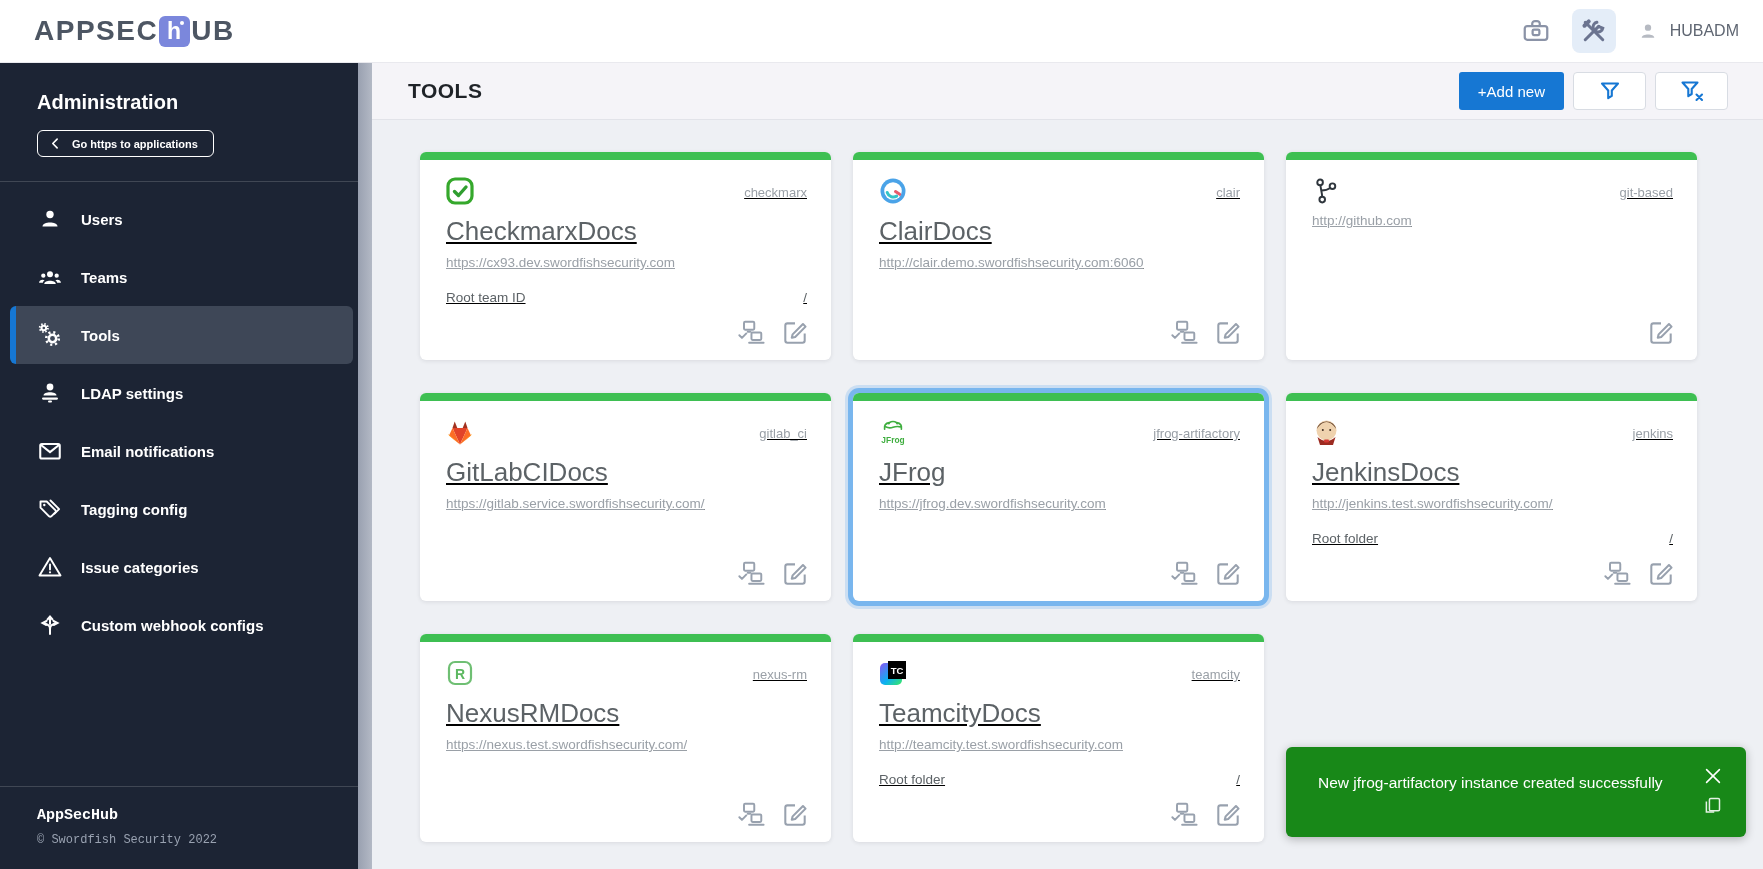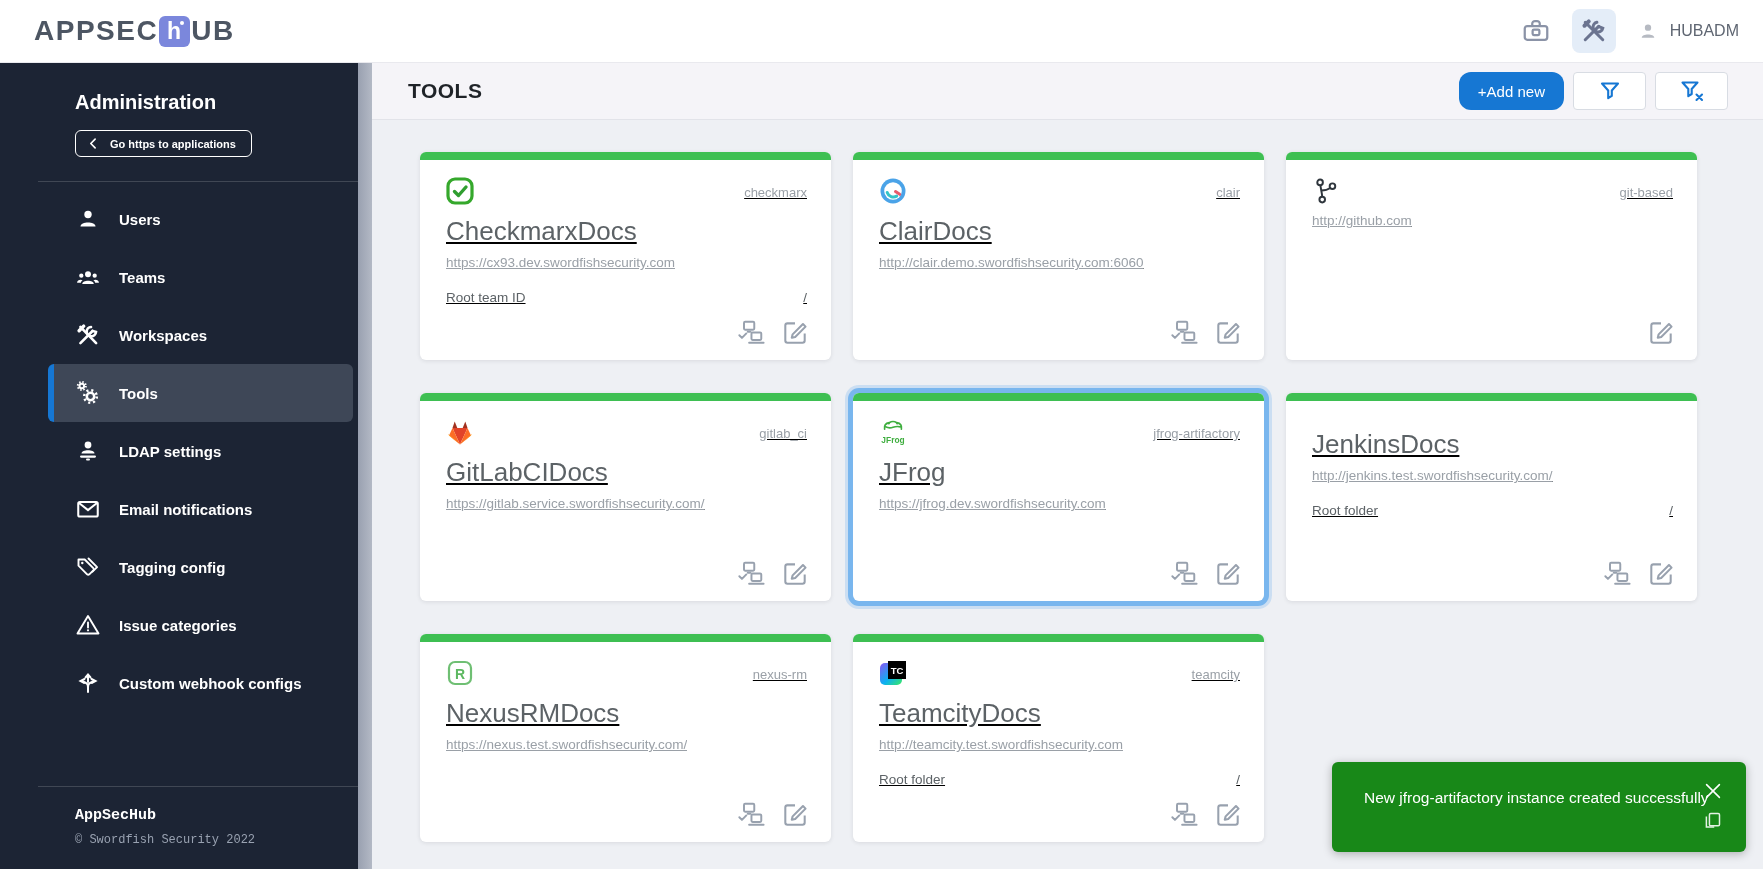--- a/index.html
+++ b/index.html
@@ -10,59 +10,59 @@
   .logo { display:flex; align-items:center; font-weight:bold; font-size:28px; letter-spacing:1.5px; color:#4d5663; }
   .logo-accent { display:inline-flex; align-items:center; justify-content:center; width:31px; height:31px; background:#7b87dc; border-radius:6px; color:#fff; font-size:23px; margin:0 1px; position:relative; }
   .logo-accent::after { content:""; position:absolute; top:5px; right:6px; width:4px; height:4px; background:#fff; border-radius:50%; }
   .header-right { display:flex; align-items:center; gap:14px; }
   .hbtn { width:44px; height:44px; border-radius:8px; display:flex; align-items:center; justify-content:center; color:#8b93a7; cursor:pointer; }
   .hbtn.active { background:#e4edf8; color:#6b7490; }
   .user-chip { display:flex; align-items:center; gap:12px; color:#5f6672; font-size:16px; margin-left:8px; }
   .user-chip .ic { color:#b6bac2; }
 
   
-  .sidebar { position:absolute; top:63px; left:0; width:358px; height:806px; background:#1c2434; color:#fff; display:flex; flex-direction:column;padding-left:38px; }
+  .sidebar { position:absolute; top:63px; left:0; width:358px; height:806px; background:#1c2434; color:#fff; display:flex; flex-direction:column; }
   .scrollstrip { position:absolute; top:63px; left:358px; width:14px; height:806px; background:linear-gradient(to right,#99a0b0,#b3b9c5); }
   .sb-title { margin:28px 0 0 37px; font-size:20px; font-weight:bold; }
   .back-btn { margin:16px 0 0 37px; display:inline-flex; align-items:center; gap:10px; border:1px solid #fff; border-radius:6px; padding:6px 15px 6px 11px; font-size:11px; font-weight:bold; color:#fff; cursor:pointer; width:max-content; background:transparent; }
   .sb-divider { border-top:1px solid rgba(255,255,255,.16); margin-top:24px; }
   .nav { margin-top:8px; flex:1 1 auto; }
   .nav-item { height:58px; display:flex; align-items:center; margin:0 5px 0 10px; padding-left:27px; cursor:pointer; border-radius:6px; }
   .nav-item .ic { width:26px; height:26px; color:#fff; flex:0 0 26px; display:flex; align-items:center; justify-content:center; }
   .nav-item .lbl { margin-left:18px; font-size:15px; font-weight:600; }
   .nav-item.active { background:#3e4757; border-left:6px solid #1677d3; padding-left:21px; }
   .sb-footer { border-top:1px solid rgba(255,255,255,.16); padding:20px 0 22px 37px;font-family:Liberation Mono, monospace; }
   .sb-brand { font-size:15px; font-weight:bold; }
   .sb-copy { margin-top:9px; font-size:12px; color:#99a2b1; }
 
   
   .main { position:absolute; top:63px; left:372px; width:1391px; height:806px; background:#eef0f4; }
   .band { height:57px; background:#f5f4f8; border-bottom:1px solid #e2e3e9; display:flex; align-items:center; padding:0 35px 0 36px; }
   .page-title { font-size:21px; font-weight:600; letter-spacing:.5px; color:#1f2328; }
   .band-actions { margin-left:auto; display:flex; gap:9px; }
-  .add-btn { background:#1677d3; color:#fff; border:none; border-radius:12px; height:38px; padding:0 19px; font-size:15px; font-family:inherit; cursor:pointer; }
+  .add-btn { background:#1677d3; color:#fff; border:none; border-radius:3px; height:38px; padding:0 19px; font-size:15px; font-family:inherit; cursor:pointer; }
   .fbtn { width:73px; height:38px; background:#fff; border:1px solid #d8dce3; border-radius:4px; display:flex; align-items:center; justify-content:center; cursor:pointer; color:#1677d3; }
 
   
   .grid { padding:32px 0 0 48px; display:grid; grid-template-columns:repeat(3,411px); gap:33px 22px; }
   .card { position:relative; background:#fff; border-radius:6px; height:208px; box-shadow:0 1px 4px rgba(25,30,40,.10); cursor:pointer;text-decoration:underline; }
   .card.highlighted { box-shadow:0 0 0 5px #79b6ee, 0 0 0 8px rgba(121,182,238,.30); }
   .card-bar { height:8px; background:#3ebf52; border-radius:6px 6px 0 0; }
   .card-body { padding:17px 24px 0 26px; }
   .card-top { display:flex; align-items:flex-start; justify-content:space-between; }
   .card-logo { width:28px; height:28px; display:flex; align-items:center; justify-content:center; }
   .card-type { font-size:13px; color:#9aa0a7; margin-top:8px; }
   .card-title { margin-top:11px; font-size:26px; font-weight:400; color:#5c6266; }
   .card-url { margin-top:8px; font-size:13.5px; color:#9aa0a7; text-decoration:underline; width:max-content; max-width:360px; white-space:nowrap; overflow:hidden; }
   .card-extra { margin-top:20px; display:flex; justify-content:space-between; font-size:13.5px; color:#5c6266; }
   .card-actions { position:absolute; right:22px; bottom:14px; display:flex; gap:16px; color:#98a1ae; }
   .card-actions .abtn { width:28px; height:28px; display:flex; align-items:center; justify-content:center; cursor:pointer; }
 
   
-  .toast { position:absolute; right:17px; bottom:17px; width:414px; height:90px; background:#188818; border-radius:6px; box-shadow:0 2px 10px rgba(0,0,0,.28); color:#fff; }
+  .toast { position:absolute; right:17px; bottom:32px; width:460px; height:90px; background:#188818; border-radius:6px; box-shadow:0 2px 10px rgba(0,0,0,.28); color:#fff; }
   .toast-msg { position:absolute; top:27px; left:32px; font-size:15.5px; }
   .toast-close { position:absolute; top:18px; right:22px; width:22px; height:22px; cursor:pointer; }
   .toast-copy { position:absolute; top:48px; right:22px; width:22px; height:22px; cursor:pointer; }
 
   .ic svg, .abtn svg, .fbtn svg, .card-logo svg, .hbtn svg { display:block; }
 </style>
 </head>
 <body>
 
 <div class="header">
@@ -132,31 +132,20 @@
             <circle cx="14" cy="9" r="3.2"></circle>
             <circle cx="6.8" cy="10.6" r="2.3"></circle>
             <circle cx="21.2" cy="10.6" r="2.3"></circle>
             <path d="M7.8 19.5 c0-4.6 12.4-4.6 12.4 0 z"></path>
             <path d="M2.2 18.2 c0-3.2 4.2-3.9 6-2.6 -1.6 1-1.9 2.6-1.9 2.6 z"></path>
             <path d="M25.8 18.2 c0-3.2 -4.2-3.9 -6-2.6 1.6 1 1.9 2.6 1.9 2.6 z"></path>
           </svg>
         </span>
         <span class="lbl">Teams</span>
       </div>
-      <div class="nav-item">
-        <span class="ic">
-          <svg width="26" height="26" viewBox="0 0 24 24" fill="none" stroke="currentColor" stroke-width="2.4" stroke-linecap="round">
-            <path d="M5 19.5 L16.2 8.3"></path>
-            <path d="M14.8 4.6 a4.3 4.3 0 1 0 4.6 4.6 L16.3 8.2"></path>
-            <path d="M5 4.5 L19.5 19.5"></path>
-            <path d="M3.8 8 L8 3.8" stroke-width="3.2"></path>
-          </svg>
-        </span>
-        <span class="lbl">Workspaces</span>
-      </div>
       <div class="nav-item active">
         <span class="ic">
           <svg width="28" height="28" viewBox="0 0 26 26" fill="none" stroke="currentColor">
             <g transform="translate(15.5,16.5)">
               <circle r="3.7" stroke-width="2.5"></circle>
               <circle r="6.3" stroke-width="2.5" stroke-dasharray="2.1 2.85"></circle>
             </g>
             <g transform="translate(6.8,6)">
               <circle r="2.3" stroke-width="2"></circle>
               <circle r="4" stroke-width="2" stroke-dasharray="1.45 1.7"></circle>
@@ -419,20 +408,33 @@
             <svg width="28" height="28" viewBox="0 0 26 26" fill="none" stroke="currentColor" stroke-width="1.9" stroke-linejoin="round">
               <path d="M22 14.5 V21 a2 2 0 0 1 -2 2 H6 a2 2 0 0 1 -2 -2 V7 a2 2 0 0 1 2 -2 h7"></path>
               <path d="M10.8 15.2 L20.4 5.6 l2.4 2.4 L13.2 17.6 l-3.2 .8 z"></path>
             </svg>
           </span>
         </div>
       </div>
       <div class="card">
         <div class="card-bar"></div>
         <div class="card-body">
+          <div class="card-top">
+            <span class="card-logo">
+              <svg width="27" height="29" viewBox="0 0 27 29">
+                <circle cx="13.5" cy="12.5" r="10" fill="#efd2ae"></circle>
+                <path d="M3.8 11 a10 10 0 0 1 19.4 0 q-4.5-7-9.7-7 q-5.2 0-9.7 7z" fill="#5b3a26"></path>
+                <path d="M4.5 19 q9 8 18 0 l-2.5 8 h-13 z" fill="#9c2b21"></path>
+                <rect x="11" y="21.5" width="5" height="3" rx="1" fill="#d33833"></rect>
+                <circle cx="9.8" cy="12" r="1" fill="#3d2b1f"></circle>
+                <circle cx="17.2" cy="12" r="1" fill="#3d2b1f"></circle>
+              </svg>
+            </span>
+            <span class="card-type">jenkins</span>
+          </div>
           <div class="card-title">JenkinsDocs</div>
           <div class="card-url">http://jenkins.test.swordfishsecurity.com/</div>
           <div class="card-extra">
             <span>Root folder</span>
             <span>/</span>
           </div>
         </div>
         <div class="card-actions">
           <span class="abtn">
             <svg width="30" height="27" viewBox="0 0 30 27" fill="none" stroke="currentColor" stroke-width="2.1" stroke-linecap="round" stroke-linejoin="round">

